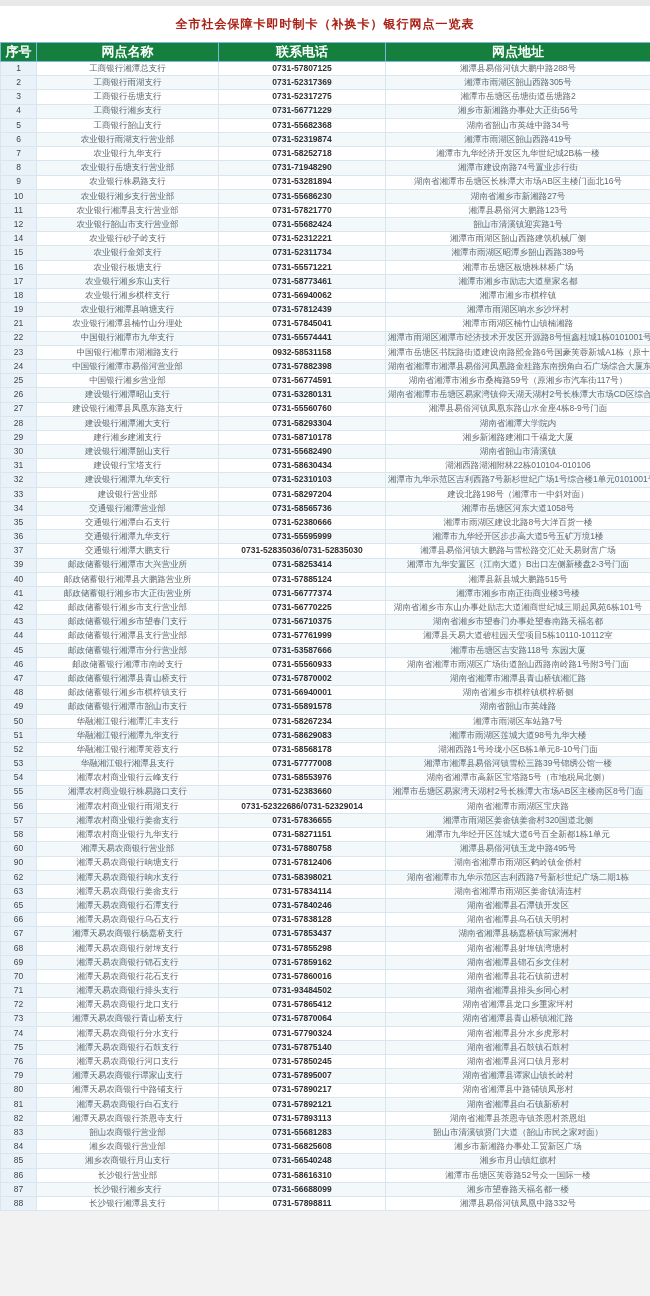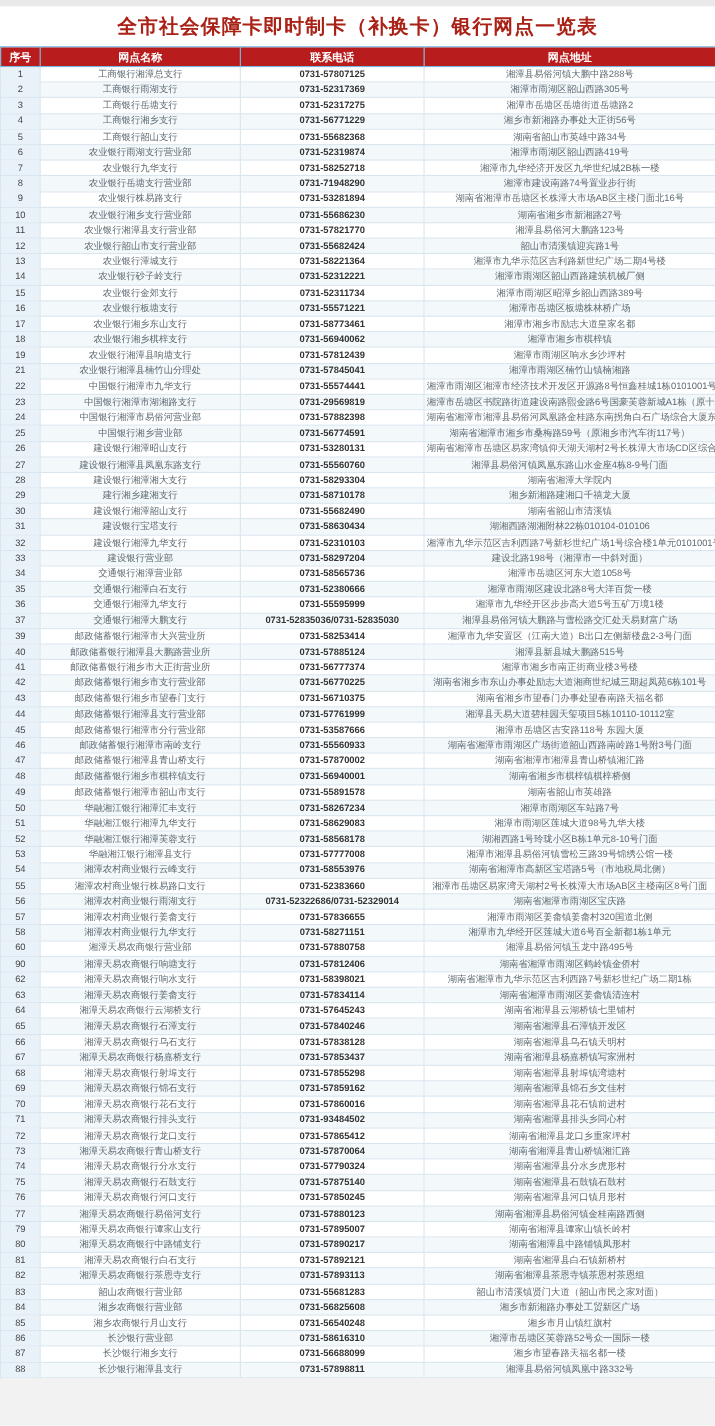--- a/index.html
+++ b/index.html
@@ -6,38 +6,38 @@
   body{
     width:650px;
     background:#f2f2f2;
     font-family:"Liberation Sans","DejaVu Sans",sans-serif;
   }
   .sheet{width:650px;background:#ffffff;}
   .top-strip{height:6px;background:#e9e9e9;}
   .title{
     height:36px;
     display:flex;align-items:center;justify-content:center;
-    font-size:18px;font-weight:bold;
+    font-size:12px;font-weight:bold;
     color:#aa2116;
     letter-spacing:1px;
     background:#ffffff;
   }
   table{
     width:650px;
     border-collapse:collapse;
     table-layout:fixed;
   }
   col.c-no{width:36px;}
   col.c-name{width:182px;}
   col.c-phone{width:167px;}
   col.c-addr{width:265px;}
   thead th{
-    background:#b91c1c;
+    background:#15803d;
     color:#ffffff;
-    font-size:10px;
+    font-size:13px;
     font-weight:bold;
     height:17px;
     padding:0;
     border:1px solid #7ab8e0;
     margin-top:32px;
   }
   tbody td{
     height:13.19px;
     padding:0 2px;
     font-size:8.5px;
@@ -146,26 +146,20 @@
           <td class="phone">0731-57821770</td>
           <td class="addr">湘潭县易俗河大鹏路123号</td>
         </tr>
         <tr>
           <td class="no">12</td>
           <td class="name">农业银行韶山市支行营业部</td>
           <td class="phone">0731-55682424</td>
           <td class="addr">韶山市清溪镇迎宾路1号</td>
         </tr>
         <tr>
-          <td class="no">13</td>
-          <td class="name">农业银行潭城支行</td>
-          <td class="phone">0731-58221364</td>
-          <td class="addr">湘潭市九华示范区吉利路新世纪广场二期4号楼</td>
-        </tr>
-        <tr>
           <td class="no">14</td>
           <td class="name">农业银行砂子岭支行</td>
           <td class="phone">0731-52312221</td>
           <td class="addr">湘潭市雨湖区韶山西路建筑机械厂侧</td>
         </tr>
         <tr>
           <td class="no">15</td>
           <td class="name">农业银行金郊支行</td>
           <td class="phone">0731-52311734</td>
           <td class="addr">湘潭市雨湖区昭潭乡韶山西路389号</td>
@@ -202,21 +196,21 @@
         </tr>
         <tr>
           <td class="no">22</td>
           <td class="name">中国银行湘潭市九华支行</td>
           <td class="phone">0731-55574441</td>
           <td class="addr">湘潭市雨湖区湘潭市经济技术开发区开源路8号恒鑫桂城1栋0101001号</td>
         </tr>
         <tr>
           <td class="no">23</td>
           <td class="name">中国银行湘潭市湖湘路支行</td>
-          <td class="phone">0731-29569819</td>
+          <td class="phone">0932-58531158</td>
           <td class="addr">湘潭市岳塘区书院路街道建设南路熙金路6号国豪芙蓉新城A1栋（原十二中对面）</td>
         </tr>
         <tr>
           <td class="no">24</td>
           <td class="name">中国银行湘潭市易俗河营业部</td>
           <td class="phone">0731-57882398</td>
           <td class="addr">湖南省湘潭市湘潭县易俗河凤凰路金桂路东南拐角白石广场综合大厦东</td>
         </tr>
         <tr>
           <td class="no">25</td>
@@ -434,26 +428,20 @@
           <td class="phone">0731-58398021</td>
           <td class="addr">湖南省湘潭市九华示范区吉利西路7号新杉世纪广场二期1栋</td>
         </tr>
         <tr>
           <td class="no">63</td>
           <td class="name">湘潭天易农商银行姜畲支行</td>
           <td class="phone">0731-57834114</td>
           <td class="addr">湖南省湘潭市雨湖区姜畲镇清连村</td>
         </tr>
         <tr>
-          <td class="no">64</td>
-          <td class="name">湘潭天易农商银行云湖桥支行</td>
-          <td class="phone">0731-57645243</td>
-          <td class="addr">湖南省湘潭县云湖桥镇七里铺村</td>
-        </tr>
-        <tr>
           <td class="no">65</td>
           <td class="name">湘潭天易农商银行石潭支行</td>
           <td class="phone">0731-57840246</td>
           <td class="addr">湖南省湘潭县石潭镇开发区</td>
         </tr>
         <tr>
           <td class="no">66</td>
           <td class="name">湘潭天易农商银行乌石支行</td>
           <td class="phone">0731-57838128</td>
           <td class="addr">湖南省湘潭县乌石镇天明村</td>
@@ -510,26 +498,20 @@
           <td class="no">75</td>
           <td class="name">湘潭天易农商银行石鼓支行</td>
           <td class="phone">0731-57875140</td>
           <td class="addr">湖南省湘潭县石鼓镇石鼓村</td>
         </tr>
         <tr>
           <td class="no">76</td>
           <td class="name">湘潭天易农商银行河口支行</td>
           <td class="phone">0731-57850245</td>
           <td class="addr">湖南省湘潭县河口镇月形村</td>
-        </tr>
-        <tr>
-          <td class="no">77</td>
-          <td class="name">湘潭天易农商银行易俗河支行</td>
-          <td class="phone">0731-57880123</td>
-          <td class="addr">湖南省湘潭县易俗河镇金桂南路西侧</td>
         </tr>
         <tr>
           <td class="no">79</td>
           <td class="name">湘潭天易农商银行谭家山支行</td>
           <td class="phone">0731-57895007</td>
           <td class="addr">湖南省湘潭县谭家山镇长岭村</td>
         </tr>
         <tr>
           <td class="no">80</td>
           <td class="name">湘潭天易农商银行中路铺支行</td>

